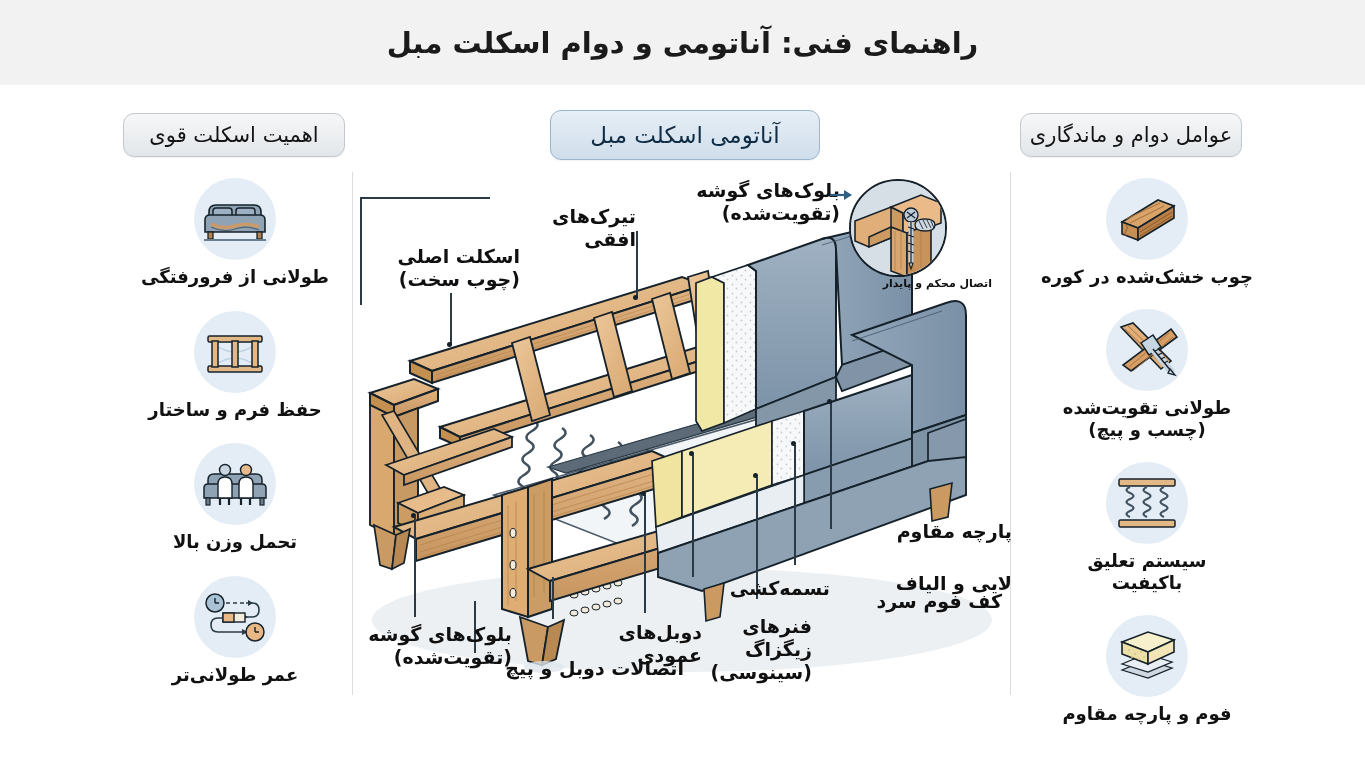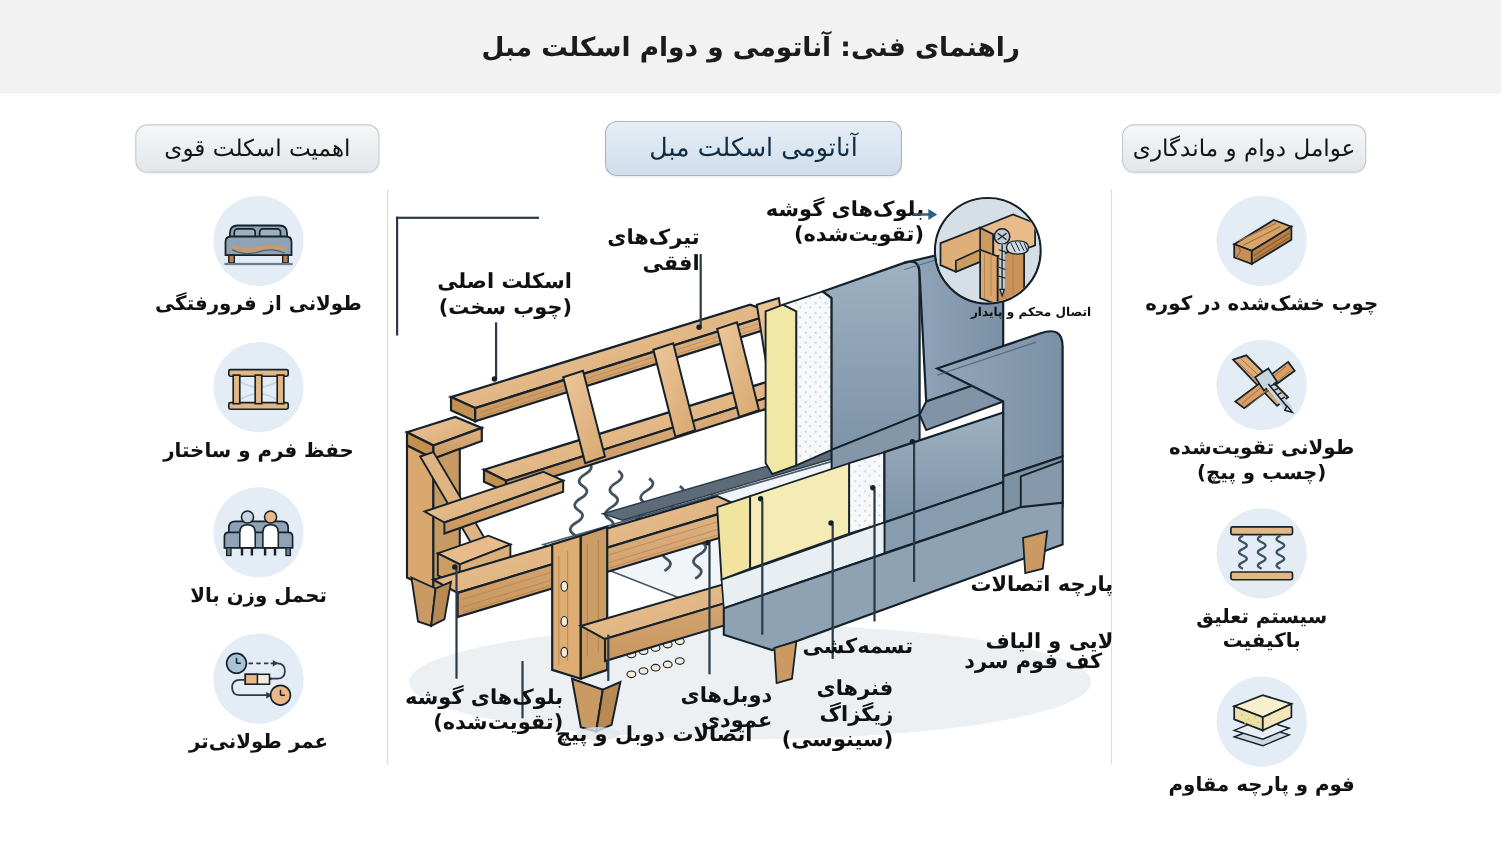--- a/index.html
+++ b/index.html
@@ -12,21 +12,21 @@
   }
   #page { position: relative; width: 1365px; height: 768px; background: #fff; }
 
   
   .header-band {
     position: absolute; left: 0; top: 0; width: 1365px; height: 85px;
     background: #f2f2f2;
     display: flex; align-items: center; justify-content: center;
   }
   .header-title {
-    font-size: 24px; font-weight: bold; color: #1b1b1b;
+    font-size: 29px; font-weight: bold; color: #1b1b1b;
     letter-spacing: 0px; direction: rtl;
   }
 
   
   .divider {
     position: absolute; top: 172px; width: 1px; height: 523px;
     background: #dcdcdc;
   }
   .divider.left  { left: 352px; }
   .divider.right { left: 1010px; }
@@ -457,21 +457,21 @@
 
     <div class="callout c-right" style="left:144px; top:40px; width:140px;">تیرک‌های افقی</div>
     <div class="leader v" style="left:284px; top:66px; height:67px;"></div>
     <div class="dot" style="left:281px; top:130px;"></div>
 
     <div class="callout c-right" style="left:28px; top:80px; width:140px;">اسکلت اصلی
 (چوب سخت)</div>
     <div class="leader v" style="left:98px; top:128px; height:52px;"></div>
     <div class="dot" style="left:95px; top:177px;"></div>
 
-    <div class="callout c-right" style="left:500px; top:355px; width:160px;">پارچه اتصالات</div>
+    <div class="callout c-right" style="left:500px; top:355px; width:160px;">پارچه مقاوم</div>
     <div class="leader v" style="left:478px; top:238px; height:126px;"></div>
     <div class="dot" style="left:475px; top:234px;"></div>
 
     <div class="callout c-right" style="left:500px; top:407px; width:160px;">لایی و الیاف</div>
     <div class="leader v" style="left:442px; top:280px; height:120px;"></div>
     <div class="dot" style="left:439px; top:276px;"></div>
 
     <div class="callout c-right" style="left:490px; top:425px; width:160px;">کف فوم سرد</div>
     <div class="leader v" style="left:404px; top:312px; height:122px;"></div>
     <div class="dot" style="left:401px; top:308px;"></div>

